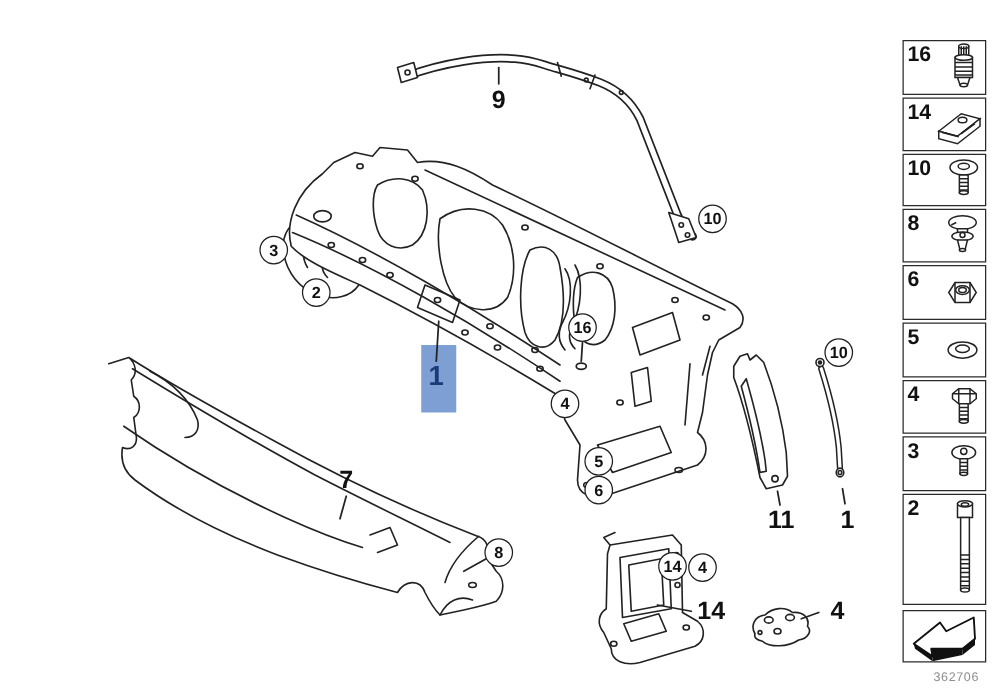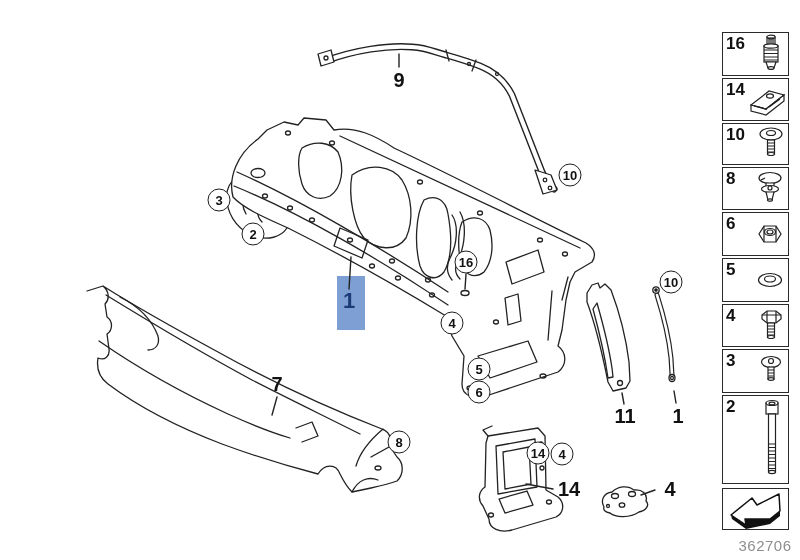--- a/index.html
+++ b/index.html
@@ -13,21 +13,21 @@
   .plabel{position:absolute;transform:translate(-50%,-50%);font-weight:bold;font-size:20px;
           color:#111;line-height:1;}
   .hl-label{position:absolute;transform:translate(-50%,-50%);font-weight:bold;font-size:22px;
             line-height:1;}
   .sidebar{position:absolute;left:722px;top:32px;width:67px;display:flex;flex-direction:column;}
   .cell{position:relative;border:1px solid #2a2a2a;background:#fff;box-sizing:border-box;
         margin-bottom:2px;}
   .cell .num{position:absolute;left:3px;top:1px;font-weight:bold;font-size:17px;color:#111;}
   .cell .ic{position:absolute;right:1px;top:50%;transform:translateY(-50%);}
   .arrowcell{margin-top:2px;}
-  .code{position:absolute;left:730px;top:537px;width:70px;text-align:center;font-size:15px;
+  .code{position:absolute;left:730px;top:537px;width:70px;text-align:center;font-size:10px;
         color:#8e8e8e;letter-spacing:.5px;}
 </style>
 </head>
 <body>
 
 <div class="stage">
 
   <svg class="art" width="800" height="560" viewBox="0 0 800 560" fill="none" stroke="#222" stroke-width="1.3" stroke-linejoin="round" stroke-linecap="round">
 
     <g>

